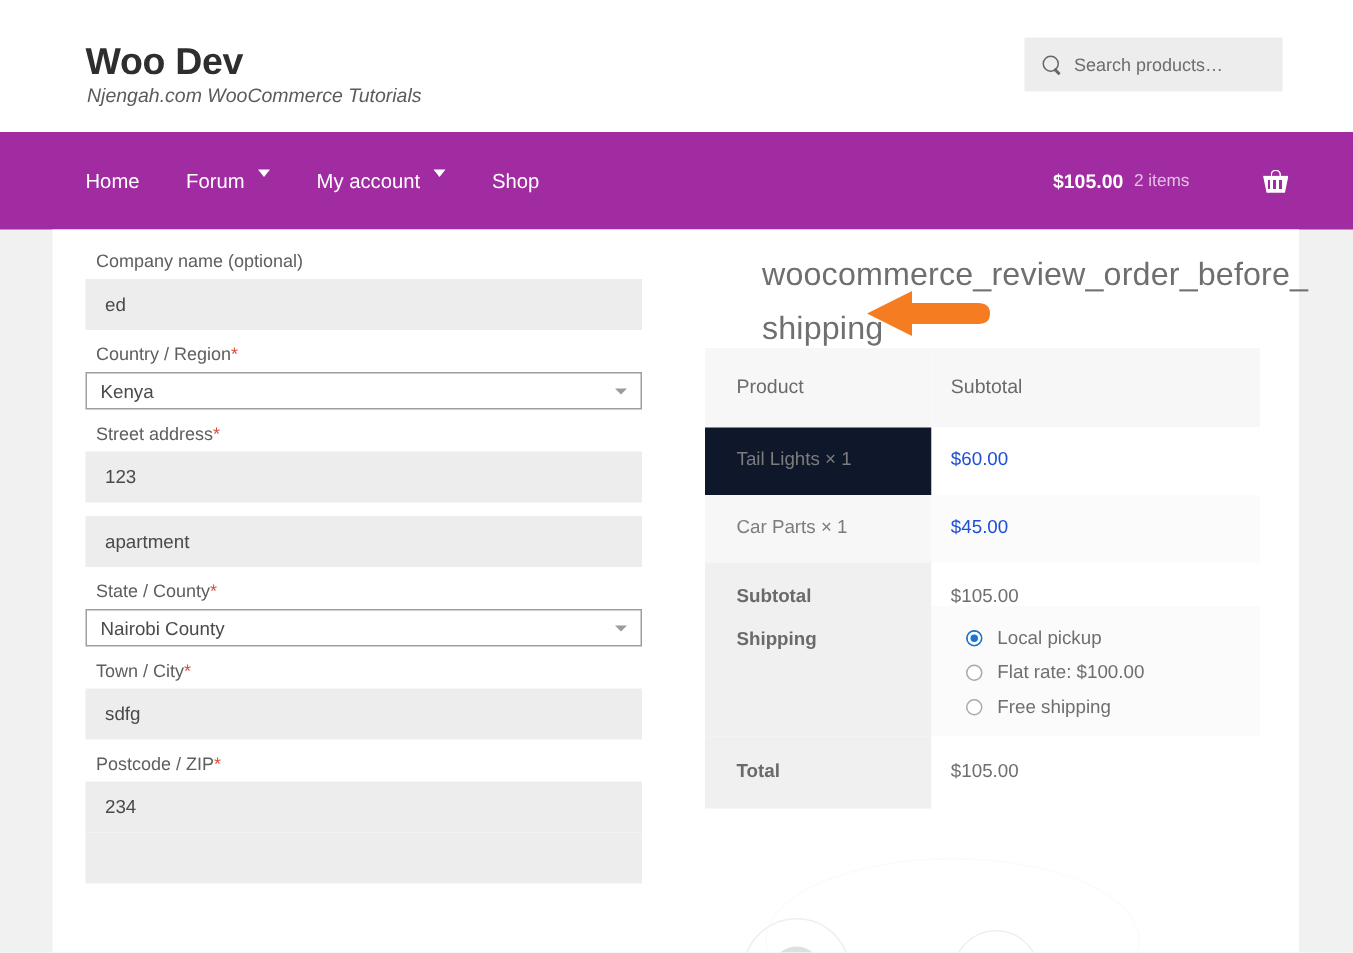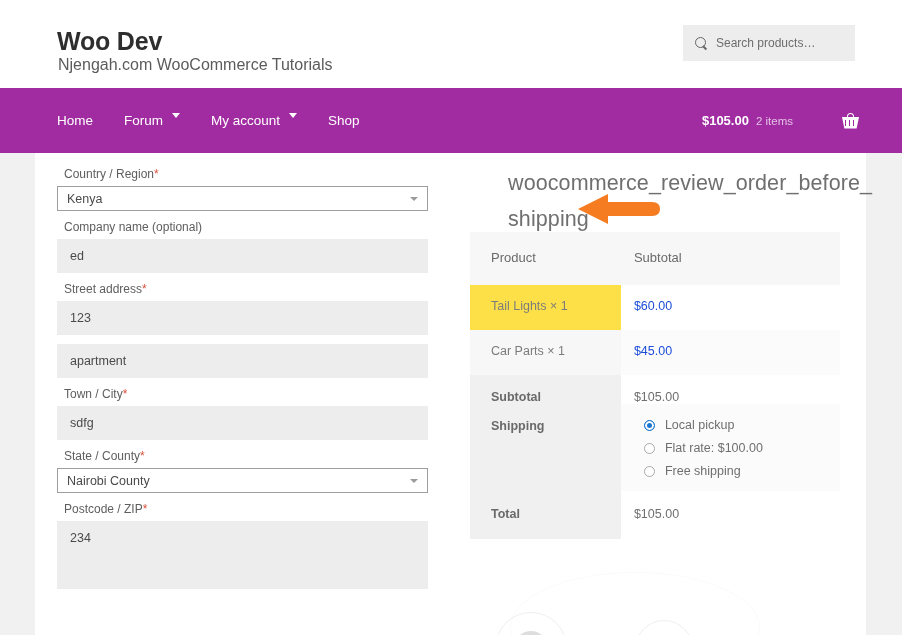--- a/index.html
+++ b/index.html
@@ -16,21 +16,21 @@
     position: absolute; left: 0; top: 0; width: 902px; height: 88px;
     background: #ffffff;
   }
   .site-title {
     position: absolute; left: 57px; top: 27px;
     font-size: 25px; font-weight: bold; color: #2e2e2e;
     letter-spacing: -0.2px;
   }
   .site-tagline {
     position: absolute; left: 58px; top: 56px;
-    font-size: 16px; color: #5b5b5b;
+    font-size: 13px; color: #5b5b5b; font-style: italic;
   }
   .search-box {
     position: absolute; left: 683px; top: 25px; width: 172px; height: 36px;
     background: #ededed; border: none;
     display: flex; align-items: center; padding-left: 12px;
   }
   .search-icon { width: 13px; height: 13px; position: relative; flex: none; }
   .search-icon::before {
     content: ""; position: absolute; left: 0; top: 0;
     width: 9px; height: 9px; border: 1.6px solid #666; border-radius: 50%;
@@ -139,21 +139,21 @@
     border-collapse: collapse;
   }
   .order-table td, .order-table th { text-align: left; vertical-align: top; }
   .oth {
     background: #f7f7f7; height: 53px; font-size: 13px; color: #6a6a6a;
     font-weight: normal; padding: 18px 0 0 21px;
   }
   .oth.col2 { padding-left: 13px; }
   .otr td {
     height: 45px; font-size: 12.5px; color: #7c7c7c; padding: 14px 0 0 21px;
-    background: #fde047;
+    background: #0f172a;
   }
   .otr td.col2 { padding-left: 13px; background: #ffffff; color: #1d4ed8; }
   .otr.alt td { background: #f7f7f7; }
   .otr.alt td.col2 { background: #fbfbfb; }
   .sub-label {
     background: #f0f0f0 !important; font-size: 12.5px; color: #6a6a6a;
     font-weight: bold; padding: 15px 0 0 21px;
   }
   .sub-value {
     background: #ffffff !important; font-size: 12.5px; color: #6f6f6f;
@@ -241,53 +241,53 @@
           <span class="body"></span>
       </span>
     </div>
   </div>
 
   <div class="content">
 
     <div class="form-col">
 
       <div class="field">
+        <label class="field-label"><span>Company name (optional)</span></label>
+        <div class="text-input">ed</div>
+      </div>
+
+      <div class="field">
         <label class="field-label"><span>Country / Region</span><span class="req">*</span></label>
         <div class="select-input">
           <span>Kenya</span>
           <i class="select-caret"></i>
         </div>
       </div>
 
       <div class="field">
-        <label class="field-label"><span>Company name (optional)</span></label>
-        <div class="text-input">ed</div>
-      </div>
-
-      <div class="field">
         <label class="field-label"><span>Street address</span><span class="req">*</span></label>
         <div class="text-input">123</div>
       </div>
 
       <div class="gap-s"></div>
       <div class="field">
         <div class="text-input">apartment</div>
-      </div>
-
-      <div class="field">
-        <label class="field-label"><span>Town / City</span><span class="req">*</span></label>
-        <div class="text-input">sdfg</div>
       </div>
 
       <div class="field">
         <label class="field-label"><span>State / County</span><span class="req">*</span></label>
         <div class="select-input">
           <span>Nairobi County</span>
           <i class="select-caret"></i>
         </div>
+      </div>
+
+      <div class="field">
+        <label class="field-label"><span>Town / City</span><span class="req">*</span></label>
+        <div class="text-input">sdfg</div>
       </div>
 
       <div class="field">
         <label class="field-label"><span>Postcode / ZIP</span><span class="req">*</span></label>
         <div class="text-input">234</div>
       </div>
 
       <div class="field">
         <div class="text-input"></div>
       </div>

